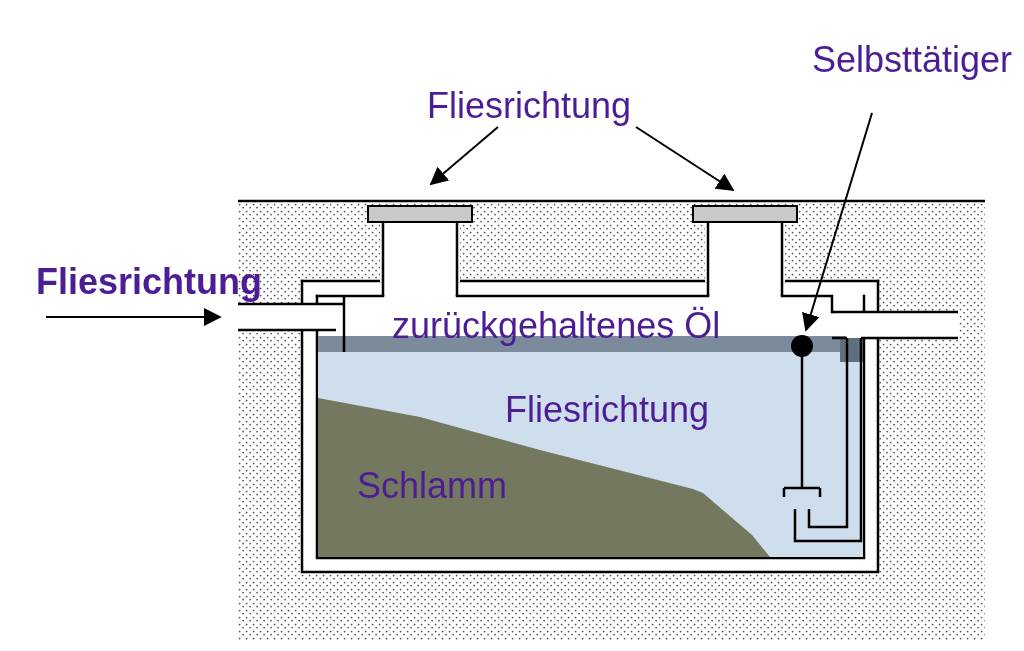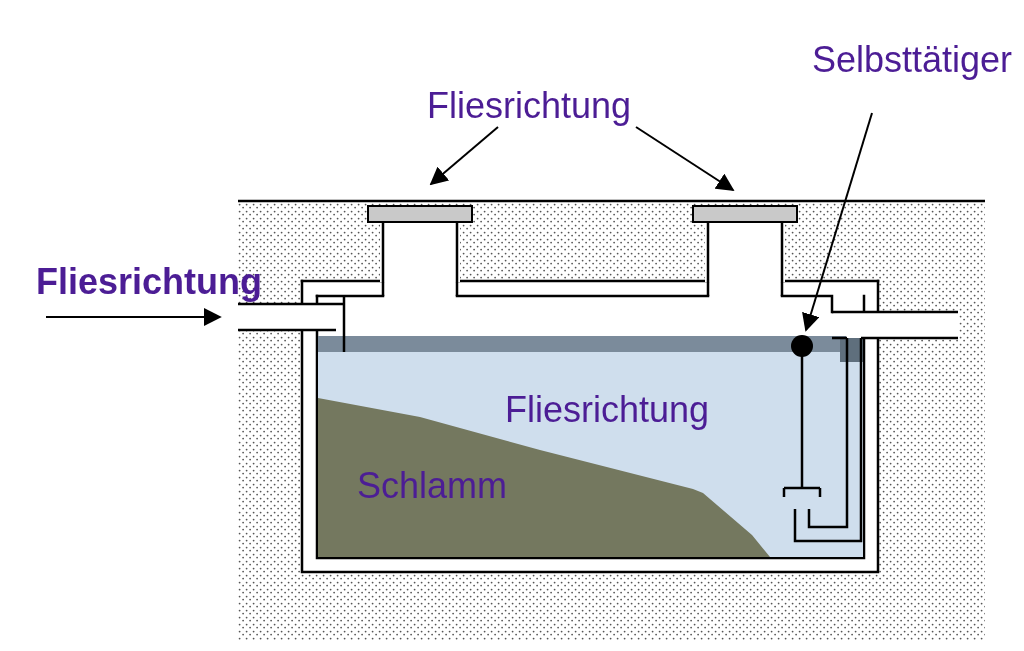--- a/index.html
+++ b/index.html
@@ -100,19 +100,20 @@
 
   <div class="labels">
     <div class="lbl" style="left:36px; top:264px;font-weight:bold;">Fliesrichtung</div>
 
     <div class="lbl" style="left:427px; top:88px;">Fliesrichtung</div>
 
     <div style="position:absolute; left:812px; top:42px;">
       <div class="lbl" style="position:static;">Selbsttätiger</div>
     </div>
 
+    <div class="lbl" style="left:392px; top:308px;">zurückgehaltenes Öl</div>
 
     <div class="lbl" style="left:505px; top:392px;">Fliesrichtung</div>
 
     <div class="lbl" style="left:357px; top:468px;text-align:right;">Schlamm</div>
   </div>
 
 </div>
 
 </body></html>

